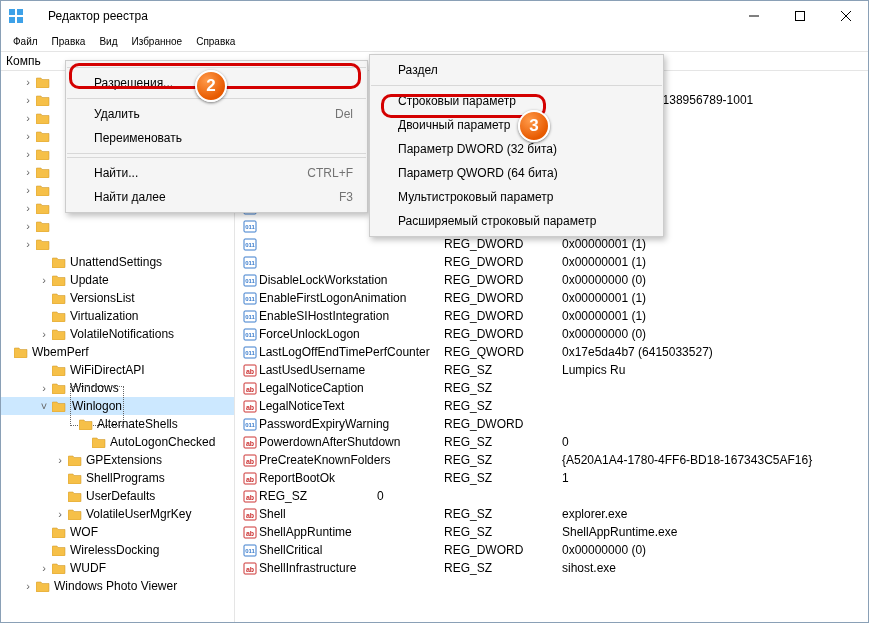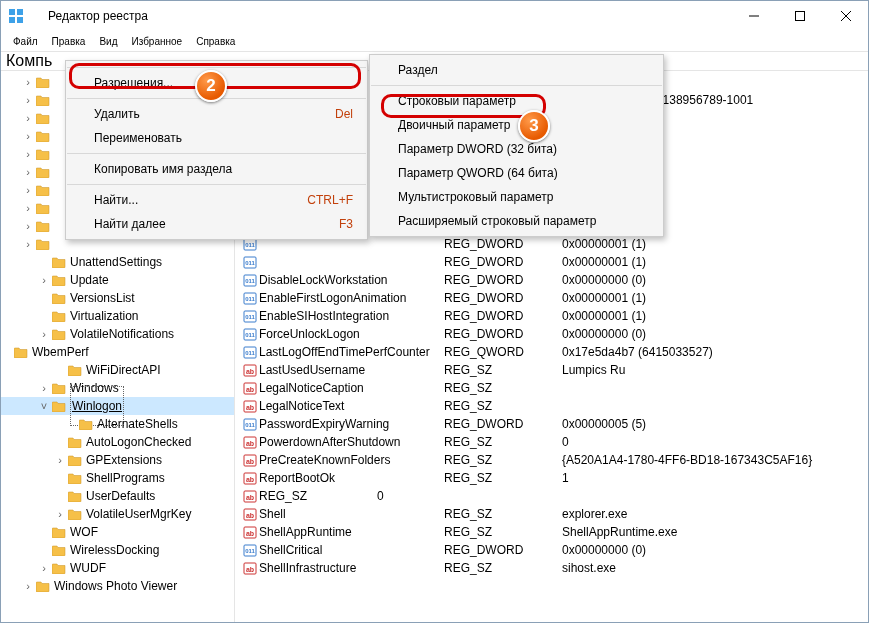--- a/index.html
+++ b/index.html
@@ -12,49 +12,49 @@
   .title-text { margin-left: 24px; font-size: 12px; }
   .titlebar-spacer { flex: 1; }
   .win-btn { width: 46px; height: 32px; display: flex; align-items: center; justify-content: center; }
   .win-btn svg { width: 10px; height: 10px; stroke: #000; stroke-width: 1; fill: none; }
 
   
   .menubar { height: 19px; display: flex; align-items: center; padding-left: 6px; gap: 0; }
   .menubar span { padding: 1px 7px; font-size: 10px; }
 
   
-  .addr { height: 20px; border-top: 1px solid #e5e5e5; border-bottom: 1px solid #e5e5e5; padding-left: 6px; display: flex; align-items: center; font-size: 16px; }
+  .addr { height: 20px; border-top: 1px solid #e5e5e5; border-bottom: 1px solid #e5e5e5; padding-left: 6px; display: flex; align-items: center; font-size: 12px; }
 
   
   .main { display: flex; height: calc(623px - 32px - 19px - 20px); }
   .tree { width: 235px; border-right: 1px solid #e5e5e5; overflow: hidden; padding-top: 2px; }
   .list { flex: 1; overflow: hidden; padding-top: 2px; }
 
   
   .tnode { display: flex; align-items: center; height: 18px; font-size: 12px; white-space: nowrap; }
   .tnode .tw { width: 12px; text-align: center; color: #666; font-size: 11px; line-height: 12px; }
   .tnode .folder { margin: 0 4px 0 2px; }
   .tnode .folder svg { width: 14px; height: 12px; display: block; }
   .tnode.sel { background: #cce8ff; }
-  .tnode.sel .label { border: 1px dotted #666; padding: 12px 1px; text-decoration: underline; }
+  .tnode.sel .label { border: 1px dotted #666; padding: 12px 1px; }
   .tnode .label { }
 
   
   .row { display: flex; align-items: center; height: 18px; font-size: 12px; white-space: nowrap; padding-left: 6px; }
   .row .ricon { width: 18px; display:flex; align-items:center; justify-content:center; }
   .row .ricon svg { width: 14px; height: 14px; display:block; }
   .row .c-name { width: 185px; overflow: hidden; text-overflow: ellipsis; }
   .row .c-type { width: 118px; }
   .row .c-data { flex: 1; overflow: hidden; text-overflow: ellipsis; }
 
   
   .ctx-layer { position: absolute; left: 0; top: 0; width: 100%; height: 100%; pointer-events: none; }
   .ctx { position: absolute; background: #f5f5f5; border: 1px solid #ccc; box-shadow: 2px 3px 6px rgba(0,0,0,.25); font-size: 12px; pointer-events: auto; }
   .ctx .mi { height: 24px; display: flex; align-items: center; padding: 0 10px 0 28px; position: relative; }
-  .ctx .mi .hot { position: absolute; right: 14px; color: #c2410c; }
+  .ctx .mi .hot { position: absolute; right: 14px; color: #737373; }
   .ctx .mi .arrow { position: absolute; right: 10px; font-size: 10px; }
   .ctx hr { border: none; border-top: 1px solid #d8d8d8; margin: 3px 1px; }
   .ctx.main-ctx { left: 65px; top: 60px; width: 303px; padding: 3px 0; }
   .ctx.sub-ctx  { left: 369px; top: 54px; width: 295px; padding: 3px 0; }
 
   
   .hl { position: absolute; border: 3px solid #d40000; border-radius: 10px; background: transparent; }
   .hl.h1 { left: 69px; top: 63px; width: 292px; height: 26px; }
   .hl.h2 { left: 381px; top: 94px; width: 165px; height: 24px; }
 
@@ -247,21 +247,21 @@
       </div>
       <div class="tnode" style="">
         <span class="tw"></span>
         <span class="folder">
           <svg viewBox="0 0 14 12">
             <path d="M1 2h4l1 1.5h7v7.5a1 1 0 0 1-1 1H1a1 1 0 0 1-1-1V3a1 1 0 0 1 1-1z" fill="#f6c048" stroke="#c89020" stroke-width="0.5"></path>
           </svg>
         </span>
         <span class="label">WbemPerf</span>
       </div>
-      <div class="tnode" style="padding-left: 38px; margin-left: 16px;">
+      <div class="tnode" style="padding-left: 38px;">
         <span class="tw"></span>
         <span class="folder">
           <svg viewBox="0 0 14 12">
             <path d="M1 2h4l1 1.5h7v7.5a1 1 0 0 1-1 1H1a1 1 0 0 1-1-1V3a1 1 0 0 1 1-1z" fill="#f6c048" stroke="#c89020" stroke-width="0.5"></path>
           </svg>
         </span>
         <span class="label">WiFiDirectAPI</span>
       </div>
       <div class="tnode" style="padding-left: 38px;">
         <span class="tw">›</span>
@@ -283,21 +283,21 @@
       </div>
       <div class="tnode" style="padding-left: 65px; text-align: center;">
         <span class="tw"></span>
         <span class="folder">
           <svg viewBox="0 0 14 12">
             <path d="M1 2h4l1 1.5h7v7.5a1 1 0 0 1-1 1H1a1 1 0 0 1-1-1V3a1 1 0 0 1 1-1z" fill="#f6c048" stroke="#c89020" stroke-width="0.5"></path>
           </svg>
         </span>
         <span class="label">AlternateShells</span>
       </div>
-      <div class="tnode" style="padding-left: 54px;">
+      <div class="tnode" style="padding-left: 54px; margin-left: 24px;">
         <span class="tw"></span>
         <span class="folder">
           <svg viewBox="0 0 14 12">
             <path d="M1 2h4l1 1.5h7v7.5a1 1 0 0 1-1 1H1a1 1 0 0 1-1-1V3a1 1 0 0 1 1-1z" fill="#f6c048" stroke="#c89020" stroke-width="0.5"></path>
           </svg>
         </span>
         <span class="label">AutoLogonChecked</span>
       </div>
       <div class="tnode" style="padding-left: 54px;">
         <span class="tw">›</span>
@@ -584,21 +584,20 @@
       </div>
       <div class="row">
         <span class="ricon">
           <svg viewBox="0 0 14 14">
             <rect x="1" y="2" width="12" height="11" rx="1" fill="#fff" stroke="#3a7ccd"></rect>
             <text x="7" y="10" text-anchor="middle" font-size="6" fill="#3a7ccd" font-family="Arial" font-weight="bold">011</text>
           </svg>
         </span>
         <span class="c-name">PasswordExpiryWarning</span>
         <span class="c-type">REG_DWORD</span>
-        <span class="c-data">0x00000005 (5)</span>
       </div>
       <div class="row">
         <span class="ricon">
           <svg viewBox="0 0 14 14">
             <rect x="1" y="2" width="12" height="11" rx="1" fill="#fff" stroke="#cc3333"></rect>
             <text x="7" y="10.5" text-anchor="middle" font-size="7" fill="#cc3333" font-family="Arial" font-weight="bold">ab</text>
           </svg>
         </span>
         <span class="c-name">PowerdownAfterShutdown</span>
         <span class="c-type">REG_SZ</span>
@@ -691,23 +690,20 @@
       </div>
       <hr>
       <div class="mi">
         <span>Удалить</span>
         <span class="hot">Del</span>
       </div>
       <div class="mi">
         <span>Переименовать</span>
       </div>
       <hr>
-      <div class="mi">
-        <span>Копировать имя раздела</span>
-      </div>
       <hr>
       <div class="mi">
         <span>Найти...</span>
         <span class="hot">CTRL+F</span>
       </div>
       <div class="mi">
         <span>Найти далее</span>
         <span class="hot">F3</span>
       </div>
     </div>

